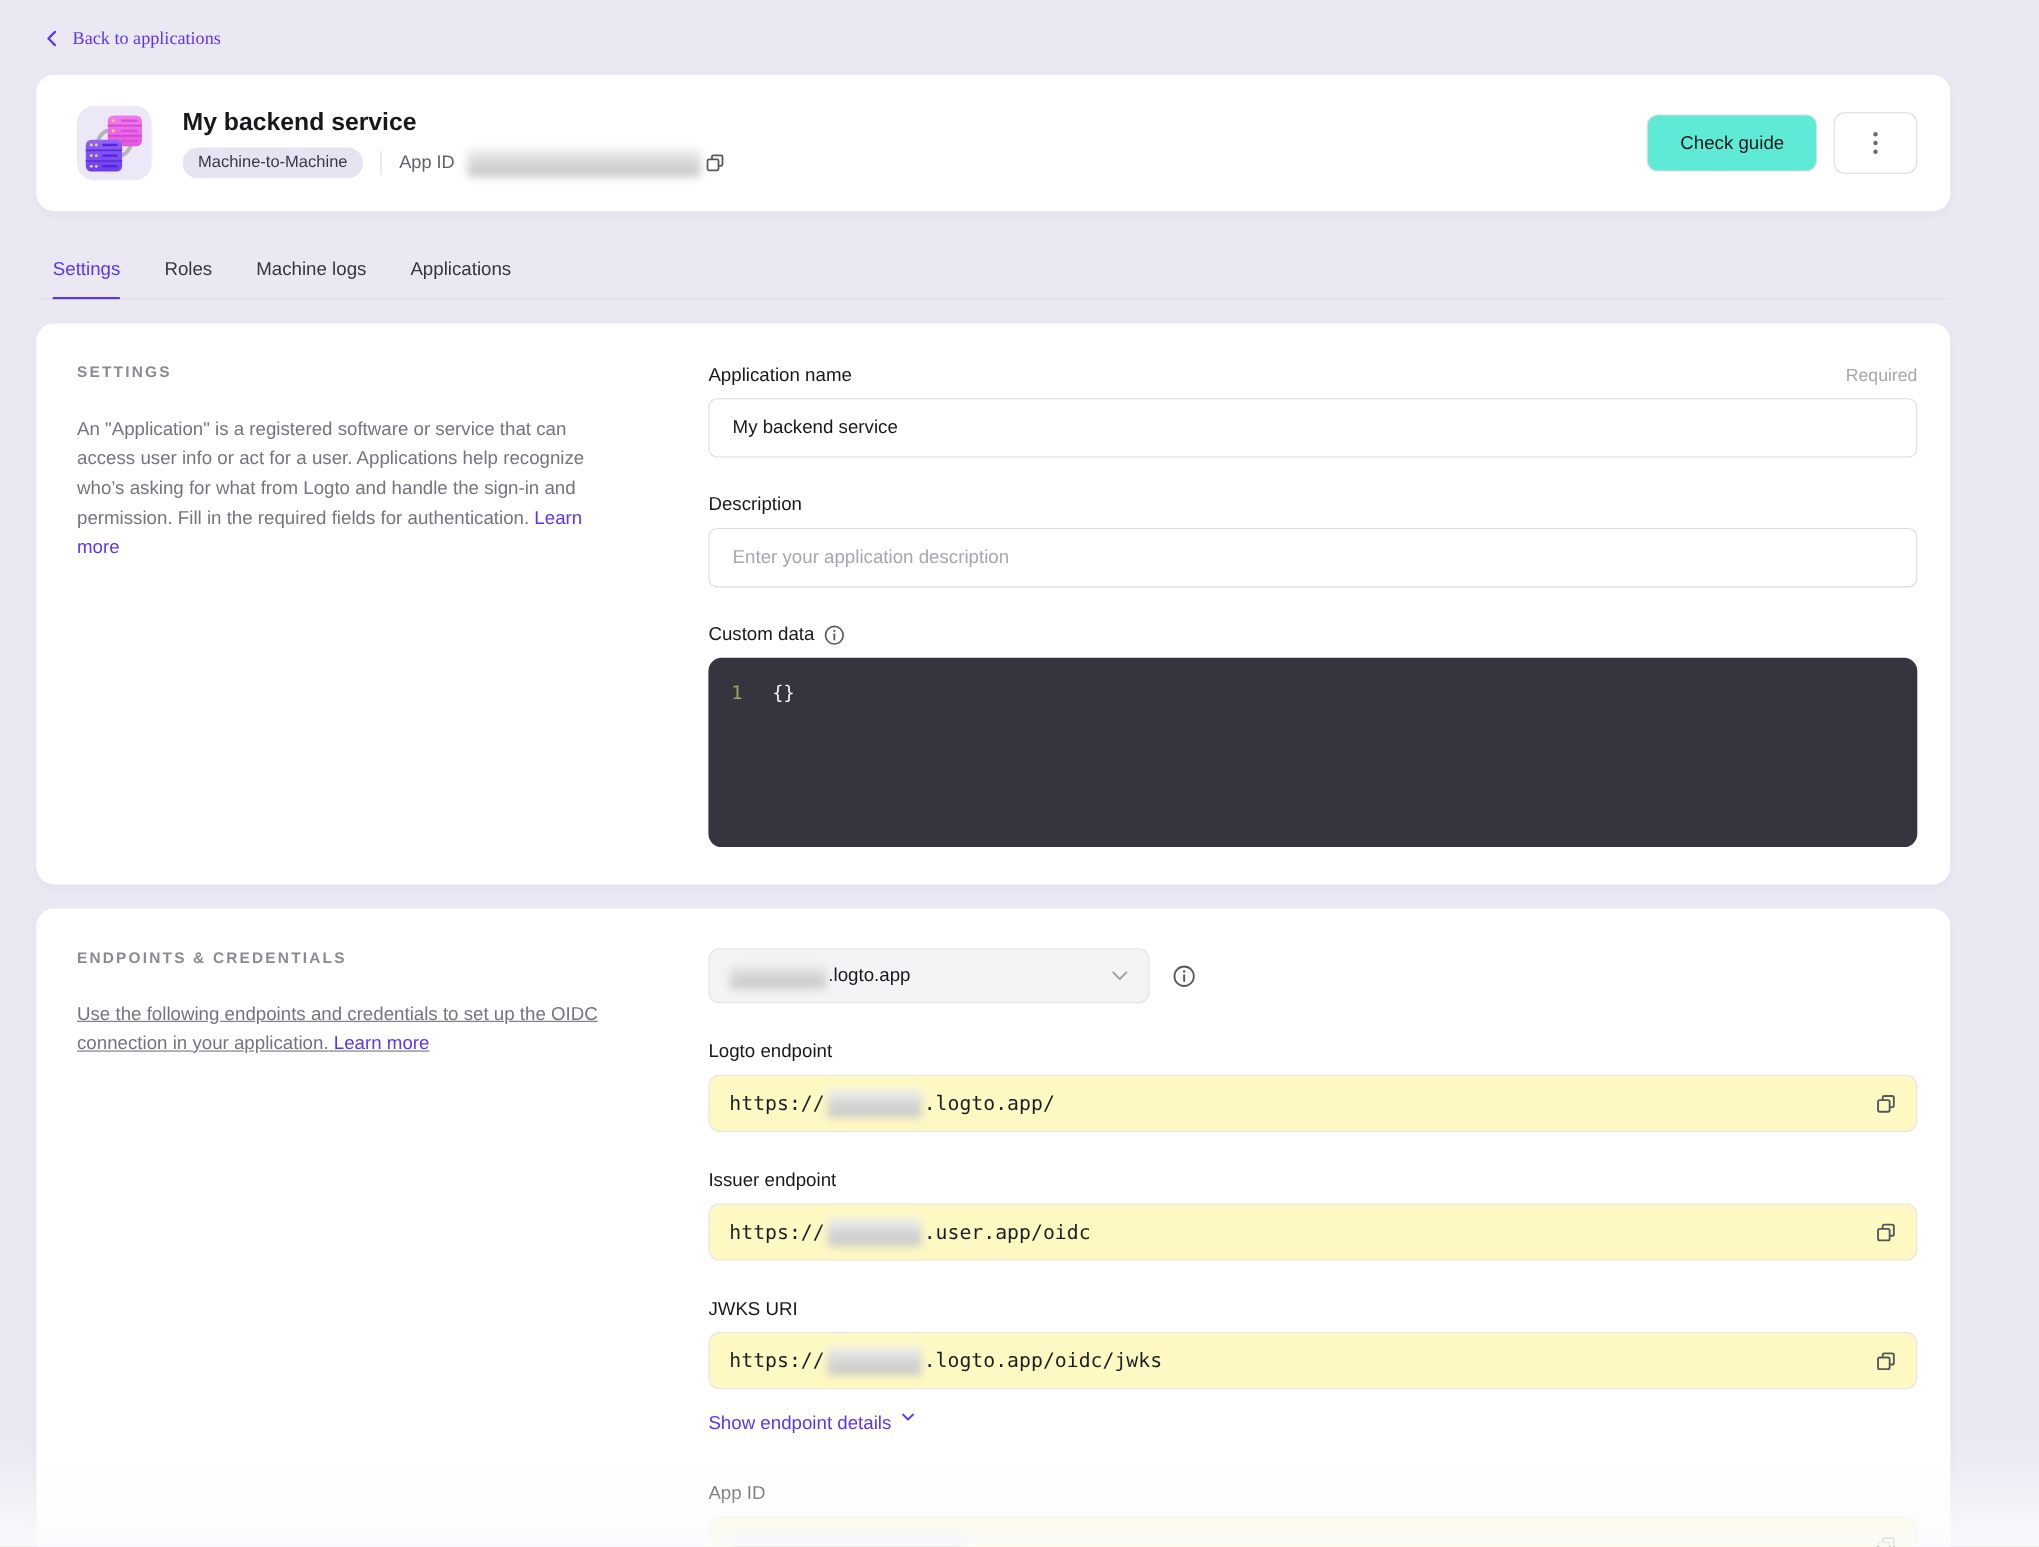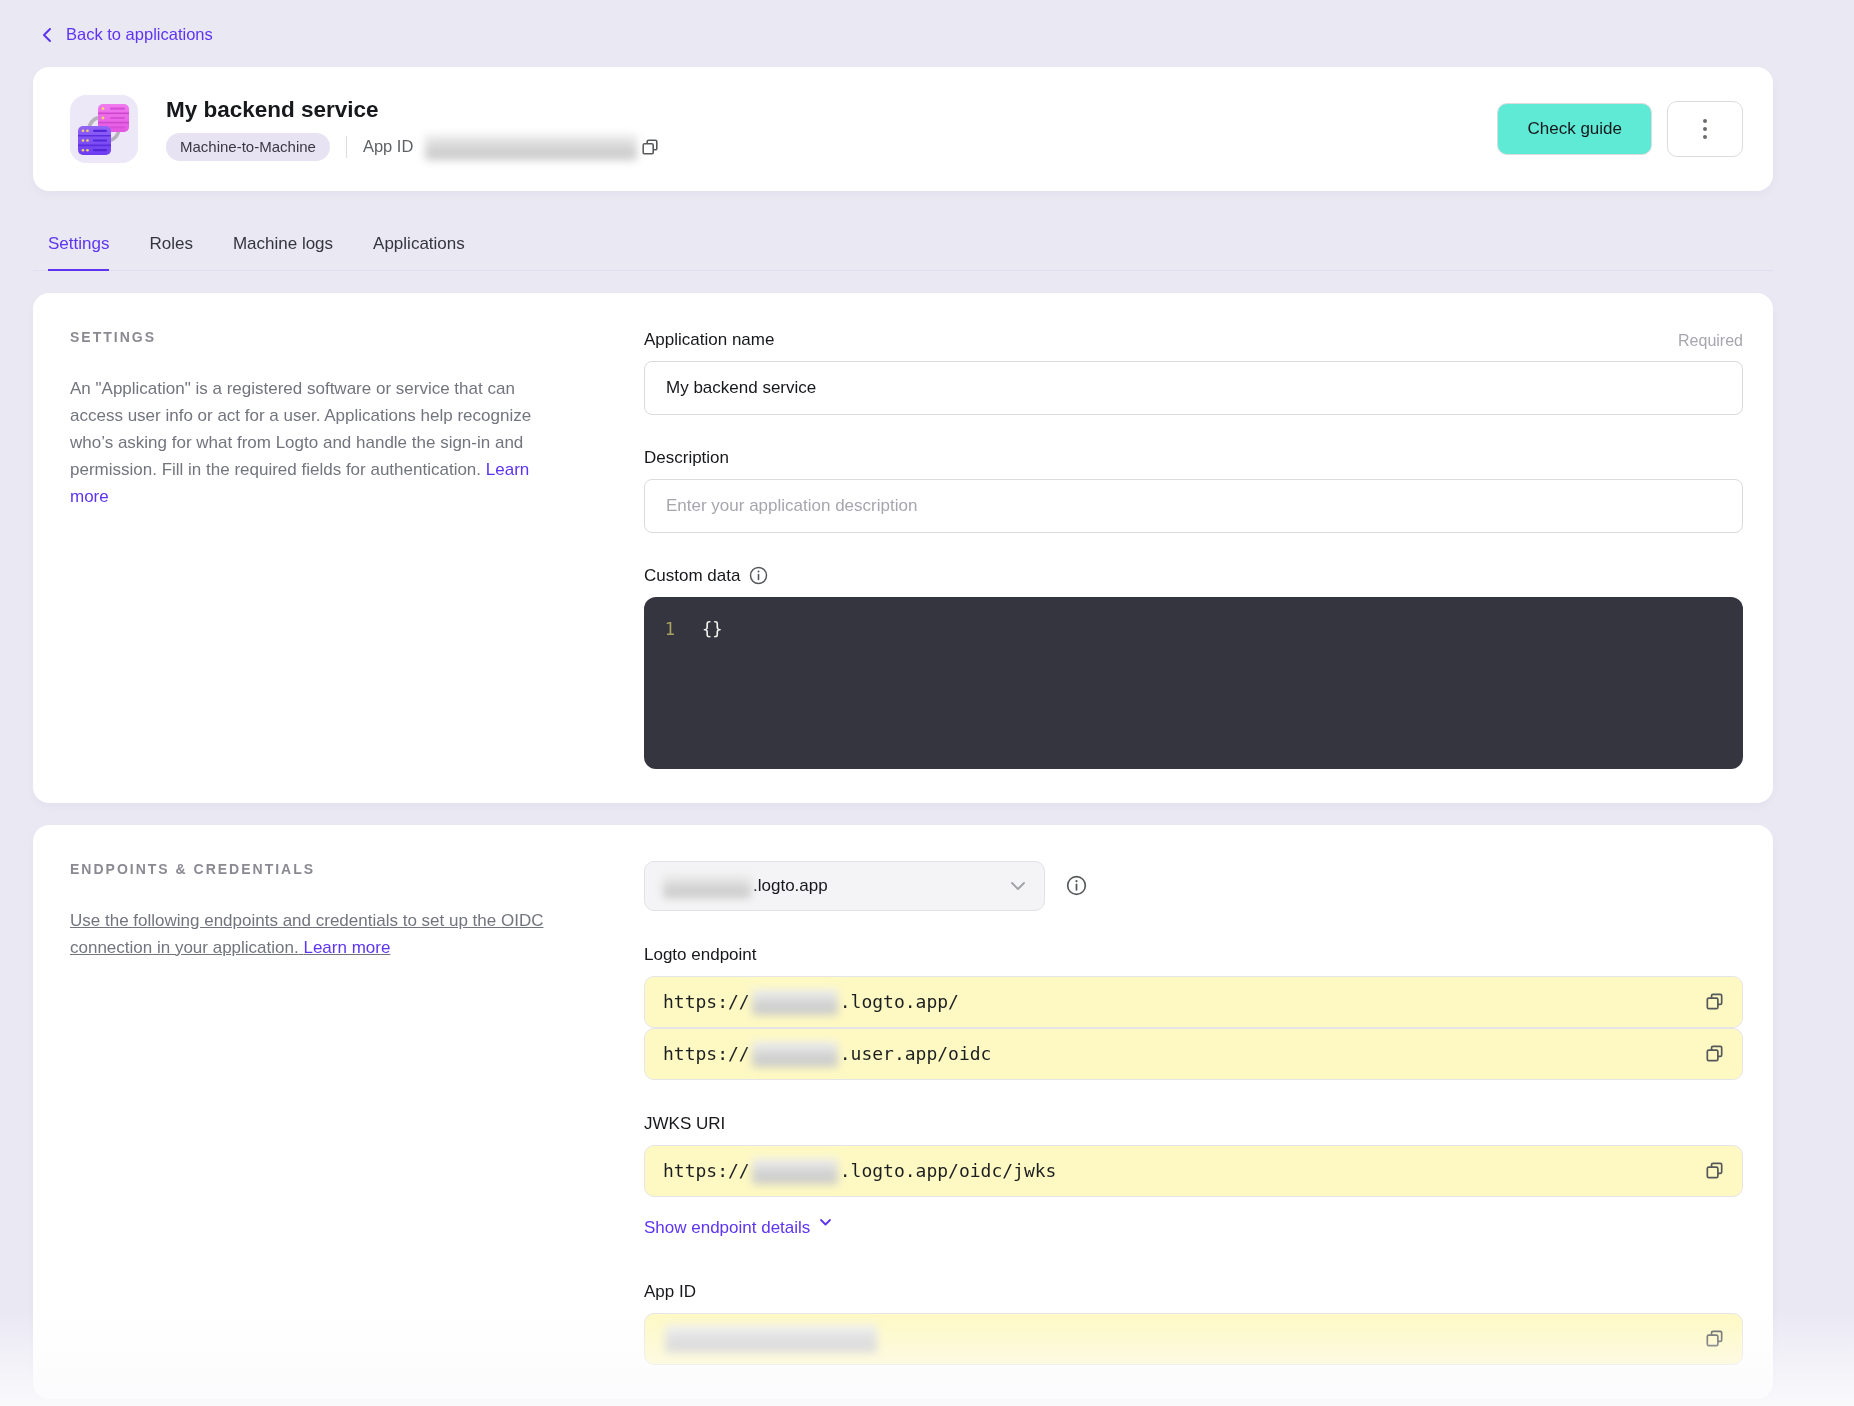--- a/index.html
+++ b/index.html
@@ -12,20 +12,21 @@
     overflow: hidden;
   }
   .content { position: absolute; left: 33px; top: 0; width: 1740px; }
 
   
   .back-link {
     display: inline-flex; align-items: center; gap: 12px;
     margin: 25px 0 0 7px;
     color: #5d34f2; font-size: 16.5px; font-weight: 500; cursor: pointer;
     text-decoration: none;
+    font-family: Liberation Serif, serif;
   }
 
   
   .card {
     background: #ffffff; border-radius: 16px;
     box-shadow: 0 4px 10px rgba(35, 30, 70, 0.03);
   }
 
   
   .header-card {
@@ -338,20 +339,23 @@
                 <path d="M6.2 5.8 V3.6 a1.4 1.4 0 0 1 1.4 -1.4 h6.8 a1.4 1.4 0 0 1 1.4 1.4 v6.8 a1.4 1.4 0 0 1 -1.4 1.4 h-2.2"></path>
                 <rect x="2.2" y="5.8" width="10" height="10" rx="1.4"></rect>
               </svg>
             </span>
           </button>
         </div>
       </div>
 
       
       <div>
+        <div class="label-row ep-label-row">
+          <span class="field-label">Issuer endpoint</span>
+        </div>
         <div class="readonly-field">
           <span>https://</span>
           <span class="redacted ep-redacted"></span>
           <span>.user.app/oidc</span>
           <span class="field-spacer"></span>
           <button class="icon-btn">
             <span>
               <svg width="19" height="19" viewBox="0 0 18 18" fill="none" stroke="#55585a" stroke-width="1.6" stroke-linejoin="round">
                 <path d="M6.2 5.8 V3.6 a1.4 1.4 0 0 1 1.4 -1.4 h6.8 a1.4 1.4 0 0 1 1.4 1.4 v6.8 a1.4 1.4 0 0 1 -1.4 1.4 h-2.2"></path>
                 <rect x="2.2" y="5.8" width="10" height="10" rx="1.4"></rect>

